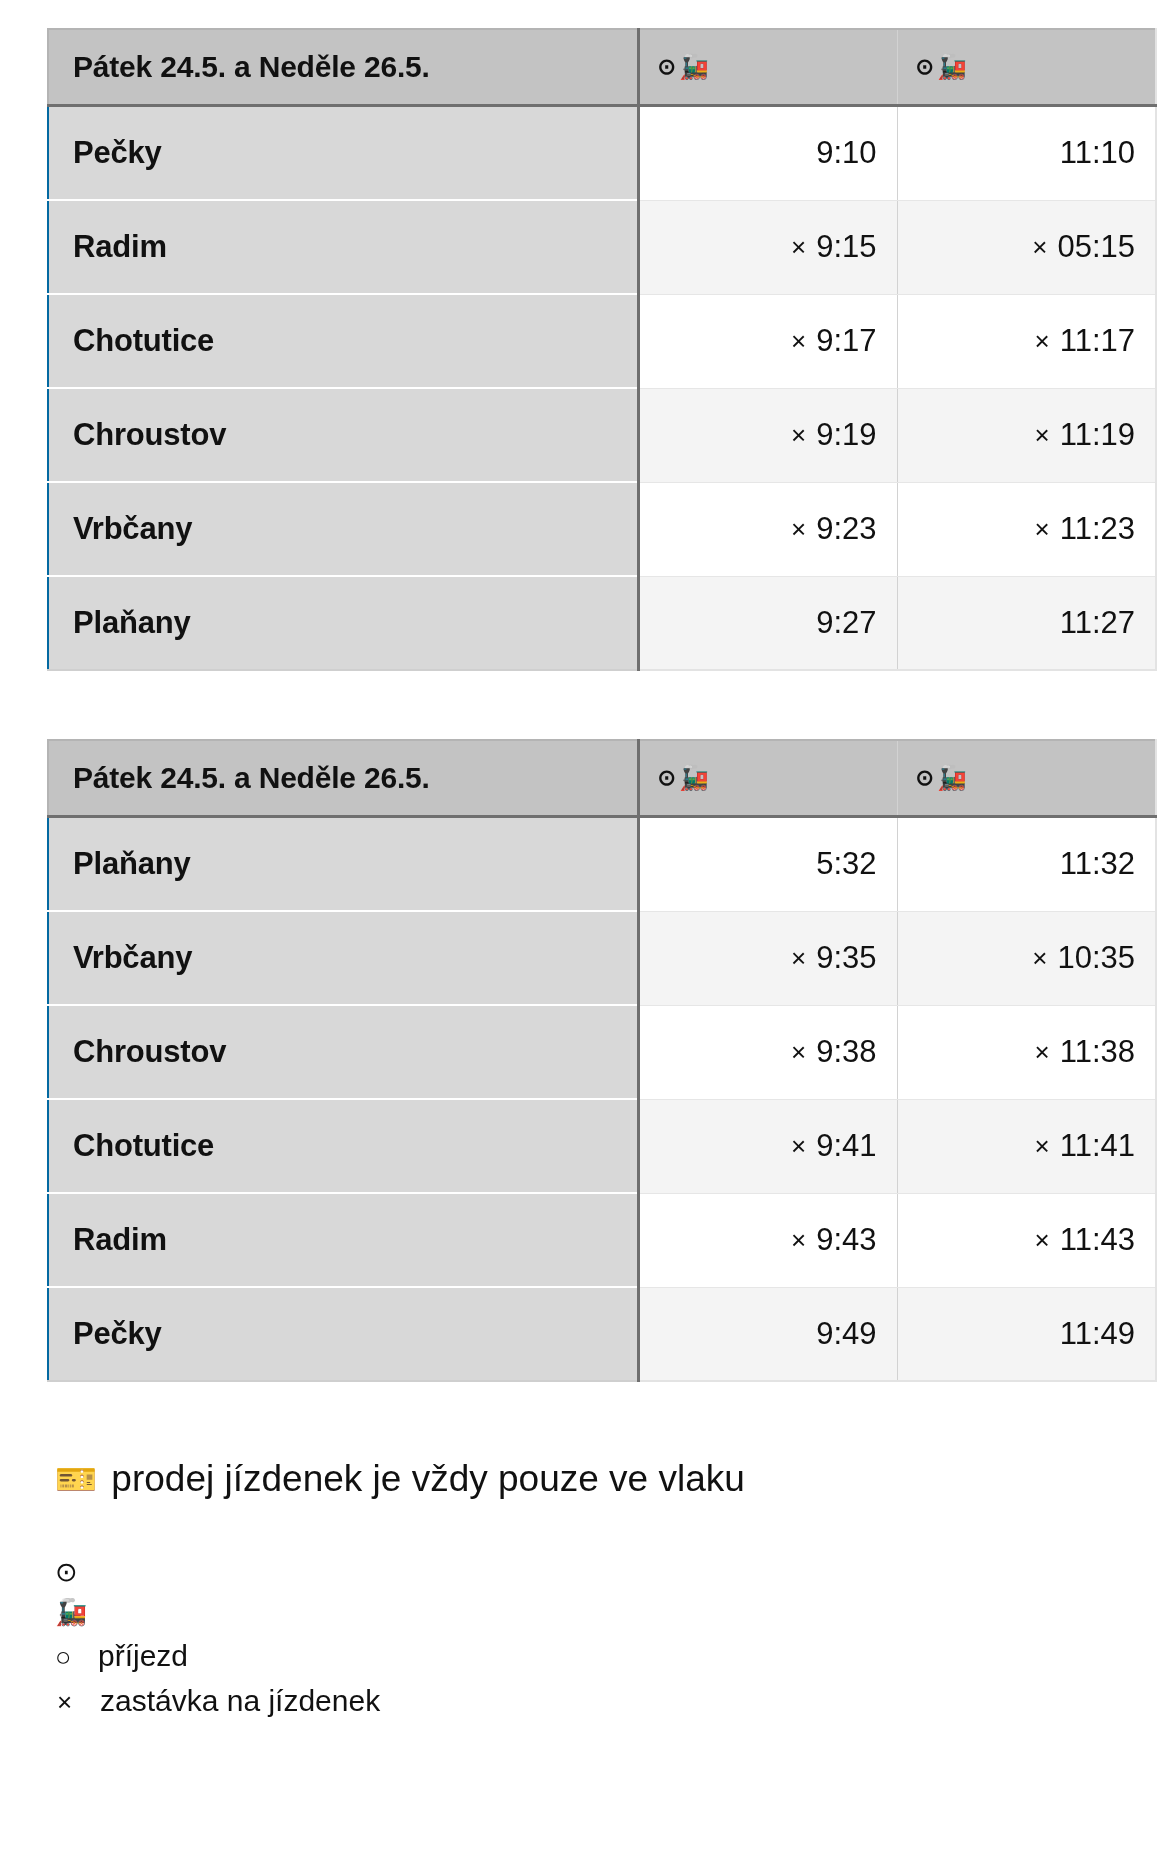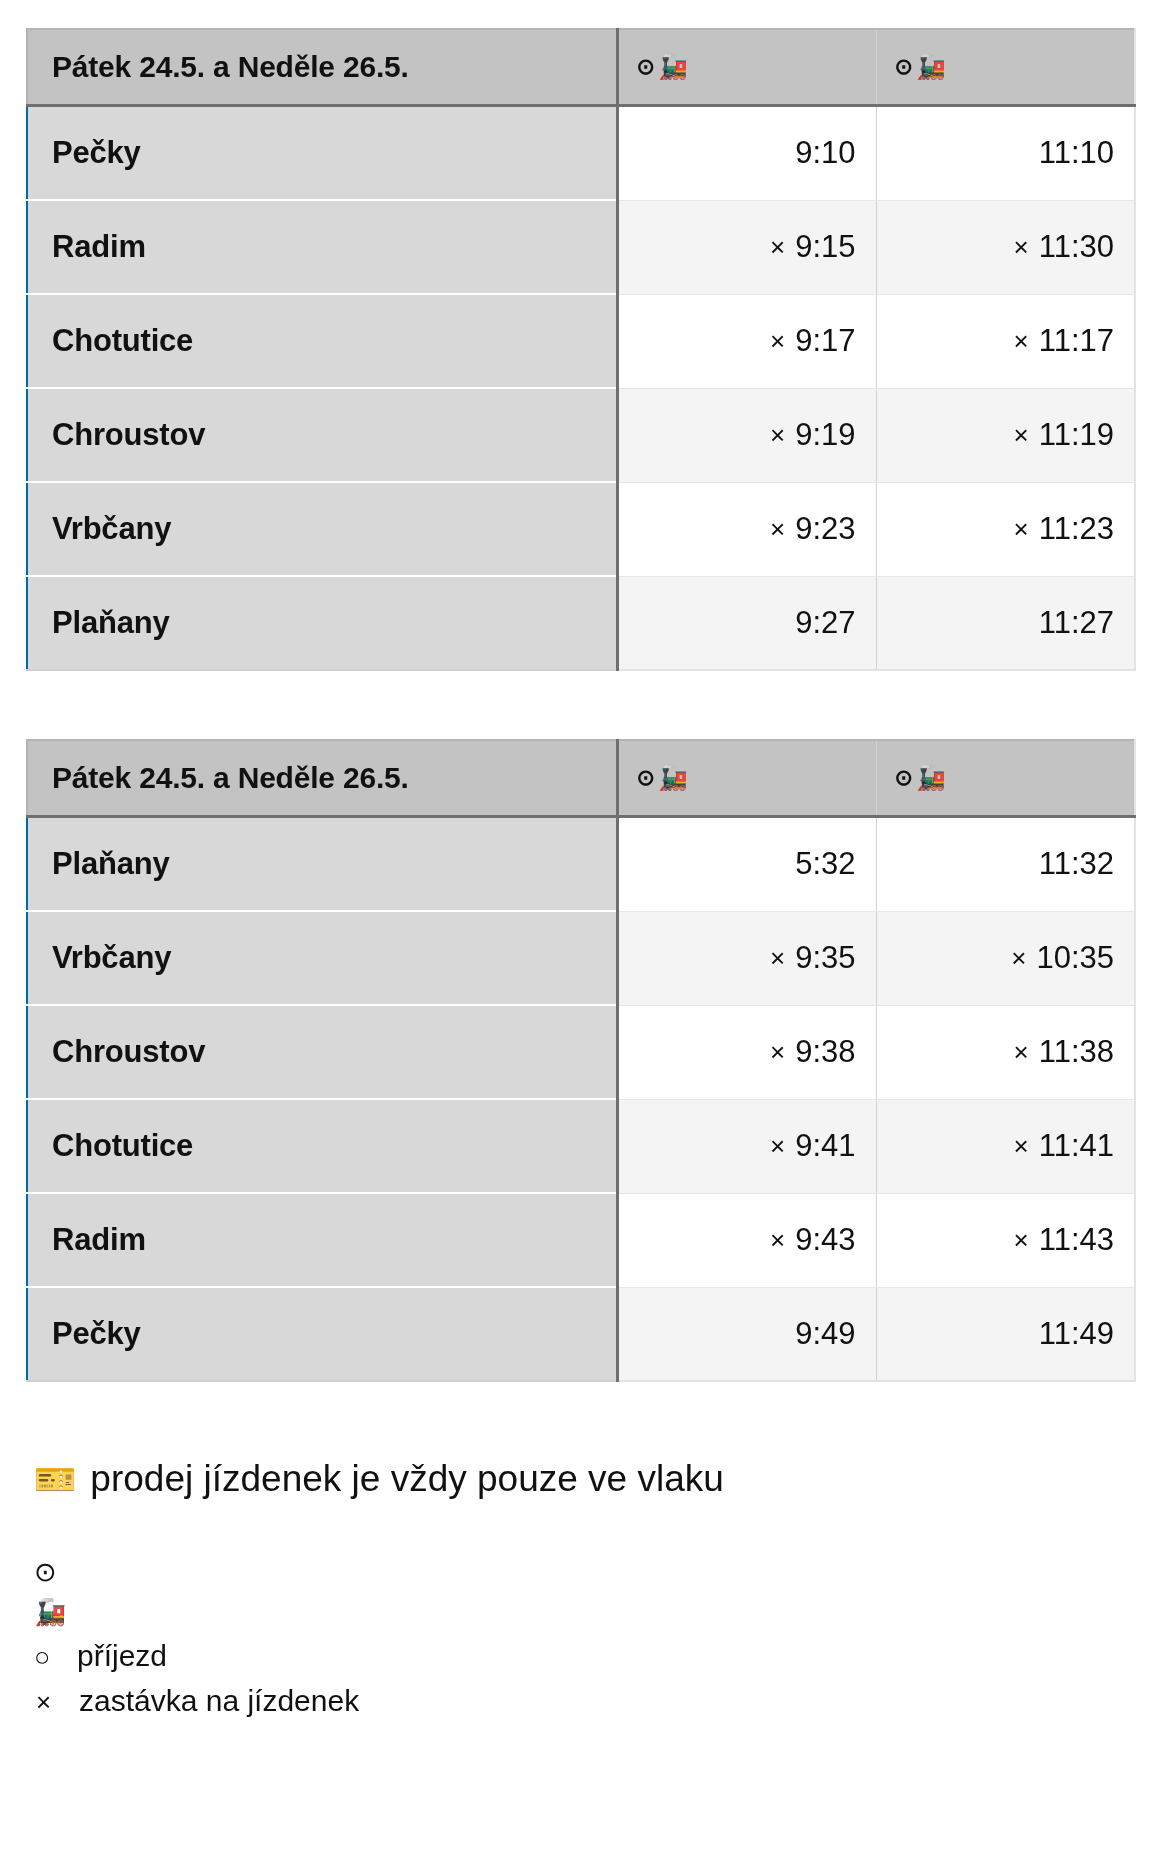--- a/index.html
+++ b/index.html
@@ -10,20 +10,21 @@
   body {
     width: 1174px;
     min-height: 1872px;
     font-family: "Liberation Sans", sans-serif;
     color: #111111;
     -webkit-font-smoothing: antialiased;
   }
   .page {
     padding: 28px 22px 0 26px;
     box-sizing: border-box;
+    margin-left: 21px;
   }
 
   table.timetable {
     border-collapse: collapse;
     width: 1108px;
     table-layout: fixed;
     margin-bottom: 68px;
   }
   table.timetable:last-of-type { margin-bottom: 0; }
 
@@ -178,21 +179,21 @@
     </thead>
     <tbody>
       <tr>
         <td class="station">Pečky</td>
         <td class="time"><span class="stopmark"></span><span>9:10</span></td>
         <td class="time last"><span class="stopmark"></span><span>11:10</span></td>
       </tr>
       <tr>
         <td class="station">Radim</td>
         <td class="time"><span class="stopmark">×</span><span>9:15</span></td>
-        <td class="time last"><span class="stopmark">×</span><span>11:30</span></td>
+        <td class="time last"><span class="stopmark">×</span><span>05:15</span></td>
       </tr>
       <tr>
         <td class="station">Chotutice</td>
         <td class="time"><span class="stopmark">×</span><span>9:17</span></td>
         <td class="time last"><span class="stopmark">×</span><span>11:17</span></td>
       </tr>
       <tr>
         <td class="station">Chroustov</td>
         <td class="time"><span class="stopmark">×</span><span>9:19</span></td>
         <td class="time last"><span class="stopmark">×</span><span>11:19</span></td>

